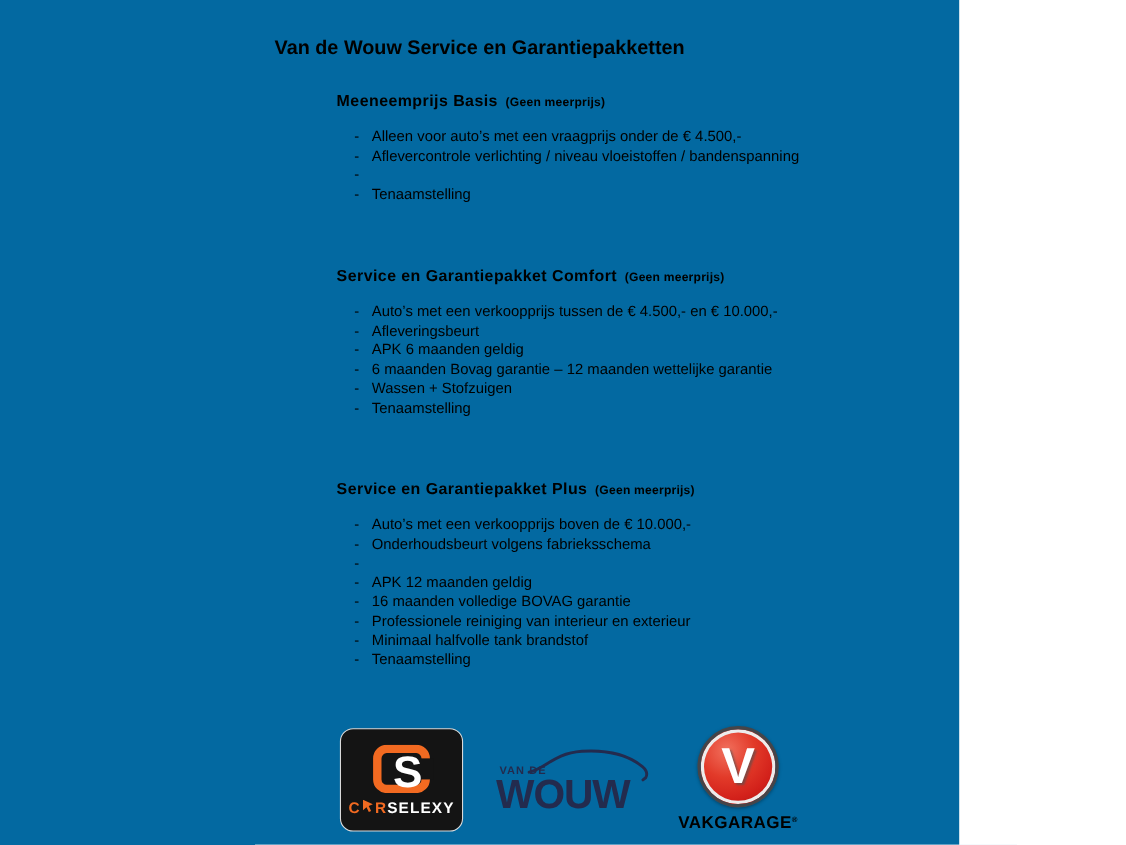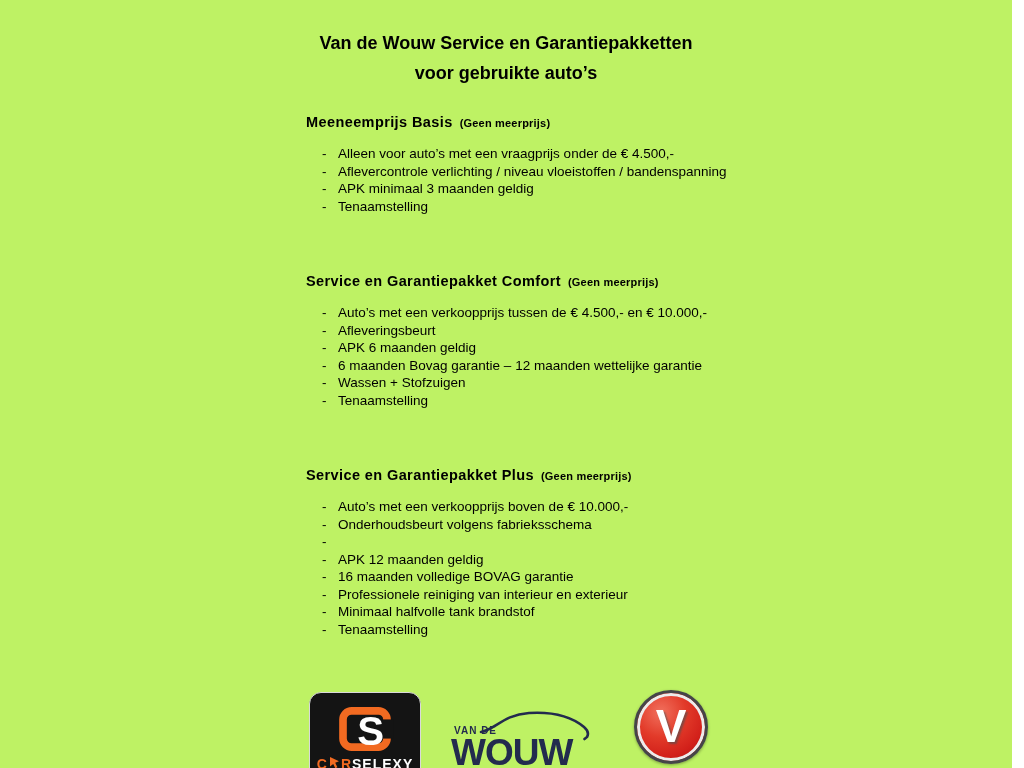--- a/index.html
+++ b/index.html
@@ -1,19 +1,19 @@
 <!DOCTYPE html>
 <html><head>
 <meta charset="utf-8">
 <style>
   html,body{margin:0;padding:0;background:#ffffff;}
   .page{
     position:relative;
-    width:1012px;height:768px;
-    background:#bef264;
+    width:872px;height:768px;
+    background:#0369a1;
     font-family:"Liberation Sans", sans-serif;
     color:#000;
     overflow:hidden;
   }
   
   .doc-title{padding-top:28px;text-align:center;font-weight:bold;font-size:18px;line-height:30px;}
   
   .content{margin-left:306px;width:440px;}
   .pkg{margin-top:54px;}
   .pkg.first{margin-top:22px;}
@@ -53,39 +53,37 @@
   .vak-name{margin-top:6px;font-size:15.5px;font-weight:bold;letter-spacing:.4px;white-space:nowrap;}
   .vak-name sup{font-size:7px;}
 </style>
 </head>
 <body>
 
 <div class="page">
 
   <header class="doc-title">
     <div>Van de Wouw Service en Garantiepakketten</div>
-    <div>voor gebruikte auto’s</div>
   </header>
 
   <div class="content">
 
     <section class="pkg first">
       <h2 class="pkg-h"><span>Meeneemprijs Basis</span><span class="note">(Geen meerprijs)</span></h2>
       <ul class="items">
         <li class="item">
             <span class="dash">-</span>
             <span>Alleen voor auto’s met een vraagprijs onder de € 4.500,-</span>
           </li>
         <li class="item">
             <span class="dash">-</span>
             <span>Aflevercontrole verlichting / niveau vloeistoffen / bandenspanning</span>
           </li>
         <li class="item">
             <span class="dash">-</span>
-            <span>APK minimaal 3 maanden geldig</span>
           </li>
         <li class="item">
             <span class="dash">-</span>
             <span>Tenaamstelling</span>
           </li>
       </ul>
     </section>
 
     <section class="pkg">
       <h2 class="pkg-h"><span>Service en Garantiepakket Comfort</span><span class="note">(Geen meerprijs)</span></h2>

